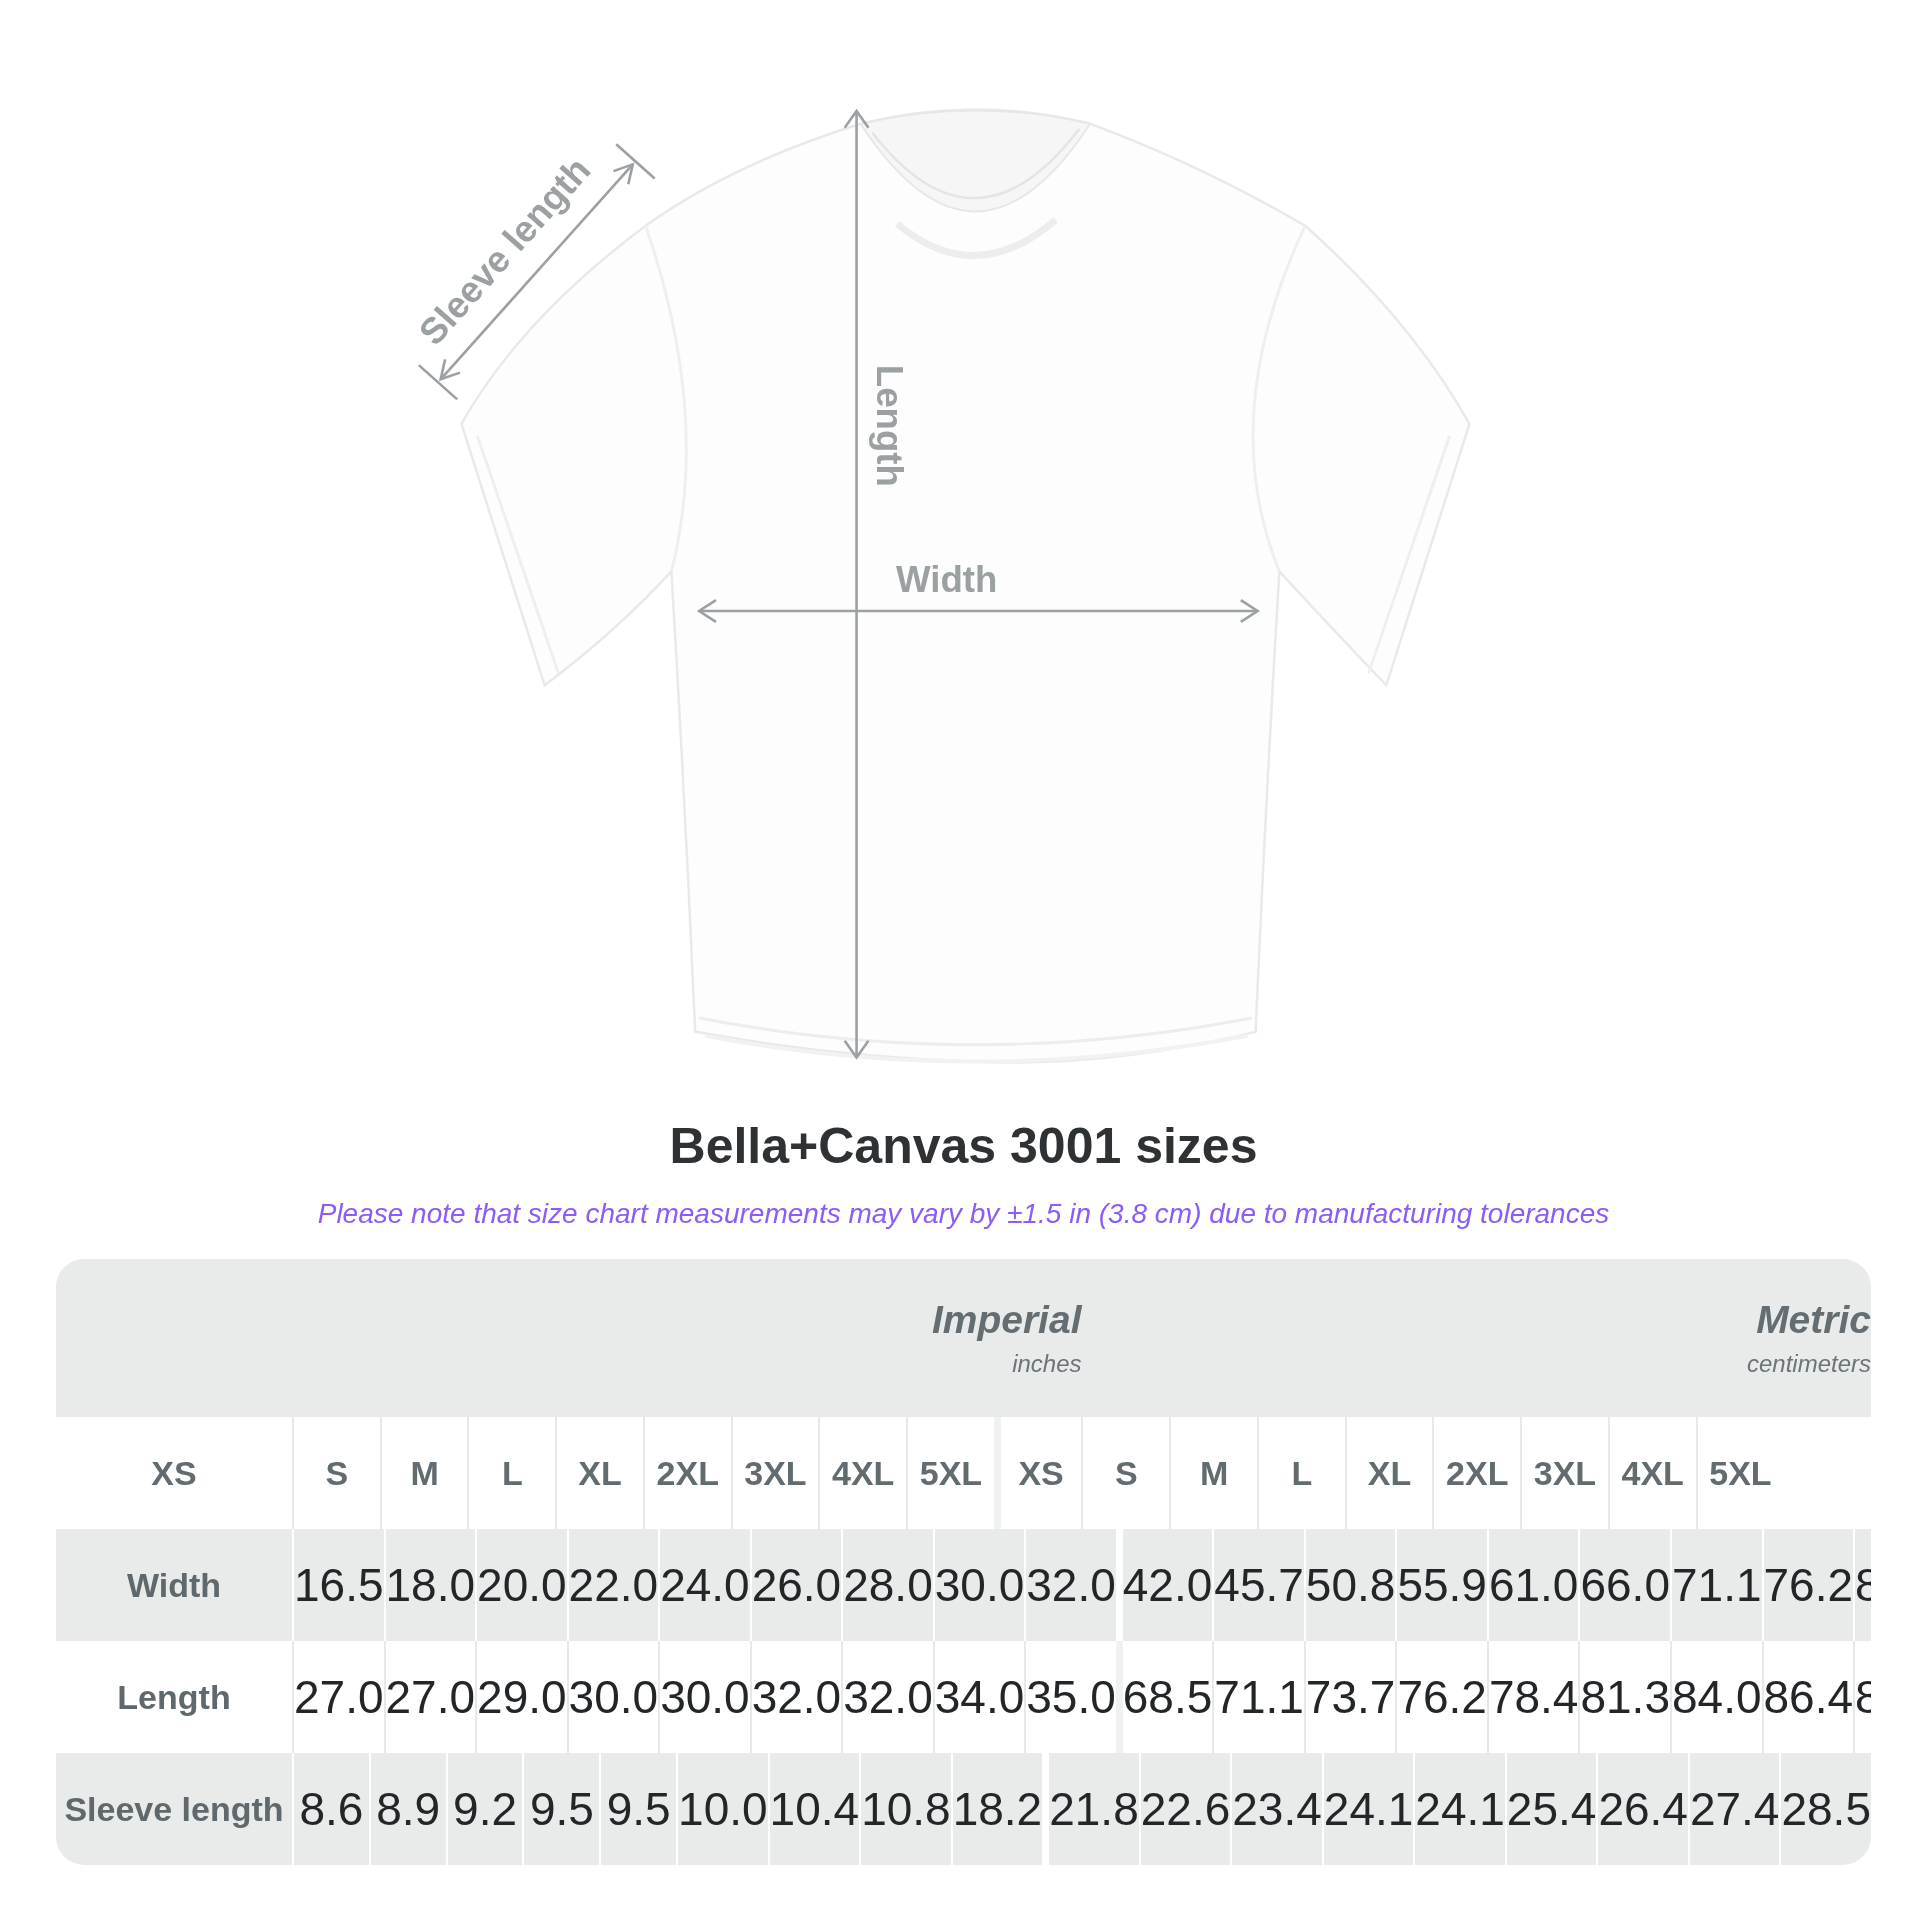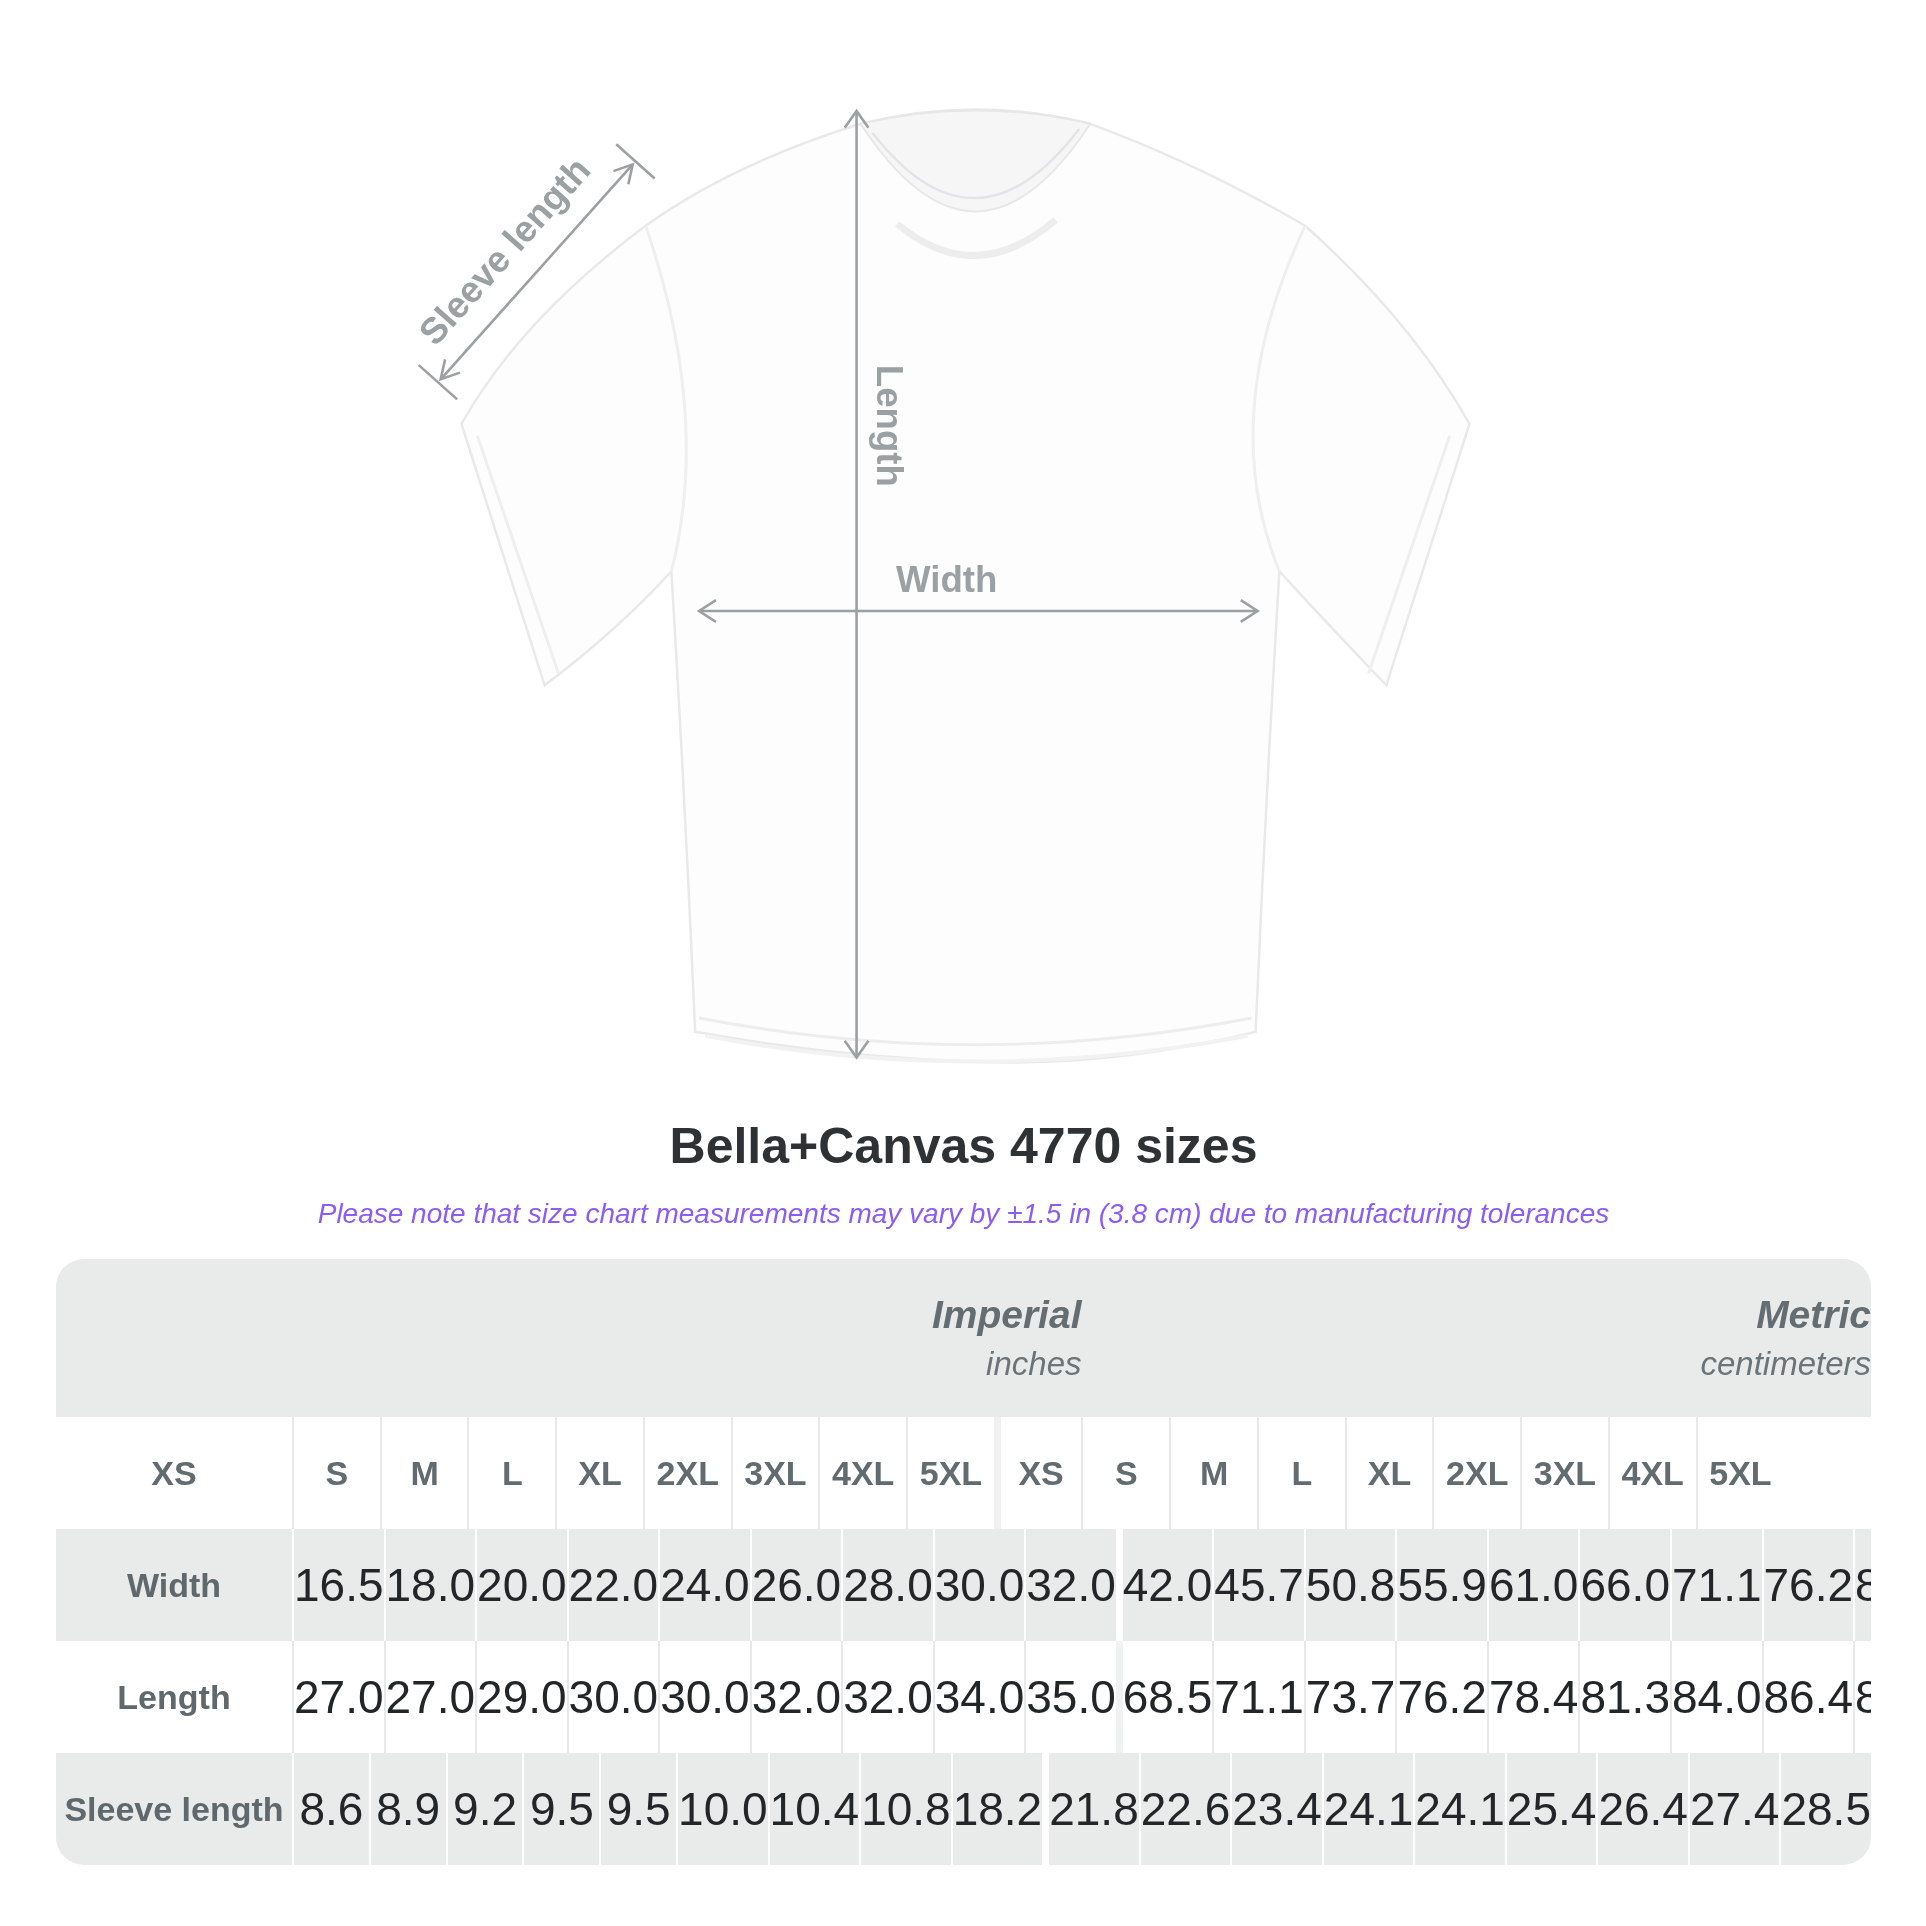--- a/index.html
+++ b/index.html
@@ -14,21 +14,21 @@
               font-size:50px;font-weight:bold;color:#2f3234;}
   .page-subtitle{position:absolute;left:0;top:1198px;width:100%;text-align:center;
               font-size:28px;font-style:italic;color:#8b5cf6;}
 
   
   .sizetable{position:absolute;left:56px;top:1259px;width:1815px;}
   .band{display:grid;grid-template-columns:236px repeat(18,1fr);height:158px;
         background:#e9eaea;border-radius:28px 28px 0 0;}
   .unit{display:flex;flex-direction:column;align-items:flex-end;justify-content:center;gap:8px;}
   .unit-title{font-size:39px;font-weight:bold;font-style:italic;color:#646e72;}
-  .unit-sub{font-size:33px;font-style:italic;color:#6b7478;}
+  .unit-sub{font-size:24px;font-style:italic;color:#6b7478;}
 
   .trow{display:grid;grid-template-columns:236px repeat(18,1fr);height:112px;overflow:hidden;}
   .trow > div{display:flex;align-items:center;justify-content:center;}
   .trow.white{--sep:#e7e8e8;background:#fff;}
   .trow.gray{--sep:#ffffff;background:#e9eaea;}
   .trow > div + div{border-left:2px solid var(--sep);}
   .trow > div.m0{border-left-width:7px;}
   .trow.white > div.m0{border-left-color:#f0f1f1;}
   .trow.last{border-radius:0 0 28px 28px;}
 
@@ -98,21 +98,21 @@
       </g>
     </g>
 
     <g font-family="Liberation Sans, sans-serif" font-size="37" font-weight="bold" fill="#9ba0a2" text-anchor="middle">
       <text transform="translate(519,262) rotate(-48.3)">Sleeve length</text>
       <text transform="translate(886,430) rotate(90)">Length</text>
       <text x="956" y="598">Width</text>
     </g>
   </svg>
 
-  <div class="page-title">Bella+Canvas 4770 sizes</div>
+  <div class="page-title">Bella+Canvas 3001 sizes</div>
   <div class="page-subtitle">Please note that size chart measurements may vary by ±1.5 in (3.8 cm) due to manufacturing tolerances</div>
 
   <div class="sizetable">
     <div class="band">
       <div class="unit" style="grid-column:1/11">
         <div class="unit-title">Imperial</div>
         <div class="unit-sub">inches</div>
       </div>
       <div class="unit" style="grid-column:11/20">
         <div class="unit-title">Metric</div>

